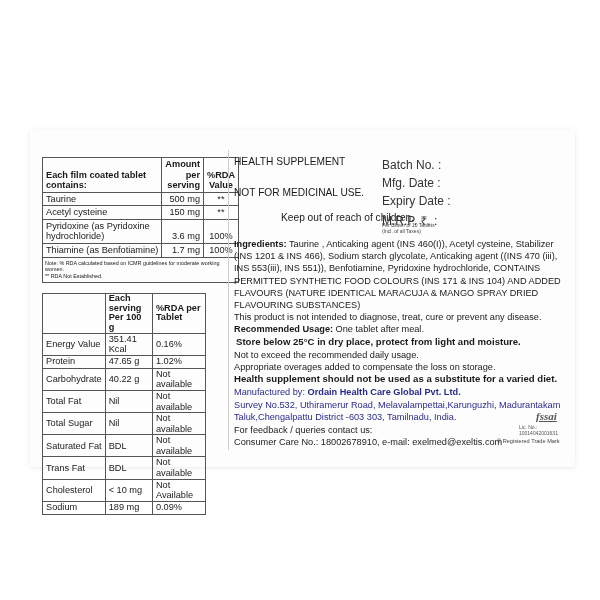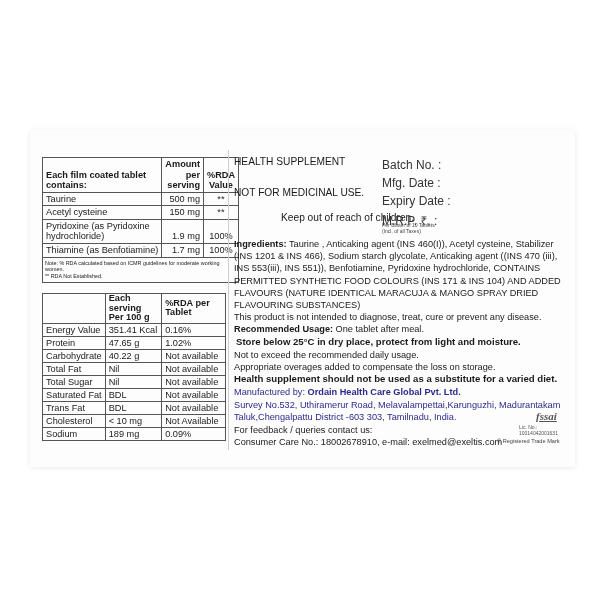--- a/index.html
+++ b/index.html
@@ -18,21 +18,21 @@
     .tbl th { font-weight: bold; text-align: left; }
 
     #tbl1 { left: 12px; top: 27px; width: 184px; }
     #tbl1 .c1 { width: 92px; }
     #tbl1 .c2 { width: 50px; text-align: right; }
     #tbl1 .c3 { width: 42px; text-align: center; }
     #tbl1 th.c2 { }
     #tbl1 th.c3 { text-align: center; }
     #tbl1 .note td { font-size: 5.4px; line-height: 1.25; padding: 2px 2px; vertical-align: top; }
 
-    #tbl2 { left: 12px; top: 163px; width: 184px; }
+    #tbl2 { left: 12px; top: 163px; width: 164px; }
     #tbl2 td, #tbl2 th { height: 13px; padding: 0 3px; vertical-align: middle; }
     #tbl2 .c1 { width: 56px; }
     #tbl2 .c2 { width: 60px; }
     #tbl2 .c3 { width: 68px; }
     #tbl2 th { line-height: 1.05; height: 26px; }
 
     
     .divider { position: absolute; left: 198px; top: 20px; width: 1px; height: 300px; background: #cfcfcf; }
 
     
@@ -67,21 +67,21 @@
       <td class="c2">500 mg</td>
       <td class="c3">**</td>
     </tr>
     <tr>
       <td class="c1">Acetyl cysteine</td>
       <td class="c2">150 mg</td>
       <td class="c3">**</td>
     </tr>
     <tr>
       <td class="c1">Pyridoxine (as Pyridoxine hydrochloride)</td>
-      <td class="c2">1.9  mg</td>
+      <td class="c2">3.6  mg</td>
       <td class="c3">100%</td>
     </tr>
     <tr>
       <td class="c1" style="white-space:nowrap">Thiamine (as Benfotiamine)</td>
       <td class="c2">1.7 mg</td>
       <td class="c3">100%</td>
     </tr>
     <tr class="note">
       <td colspan="3">
         <div>Note: % RDA calculated based on ICMR guidelines for moderate working women.</div>

